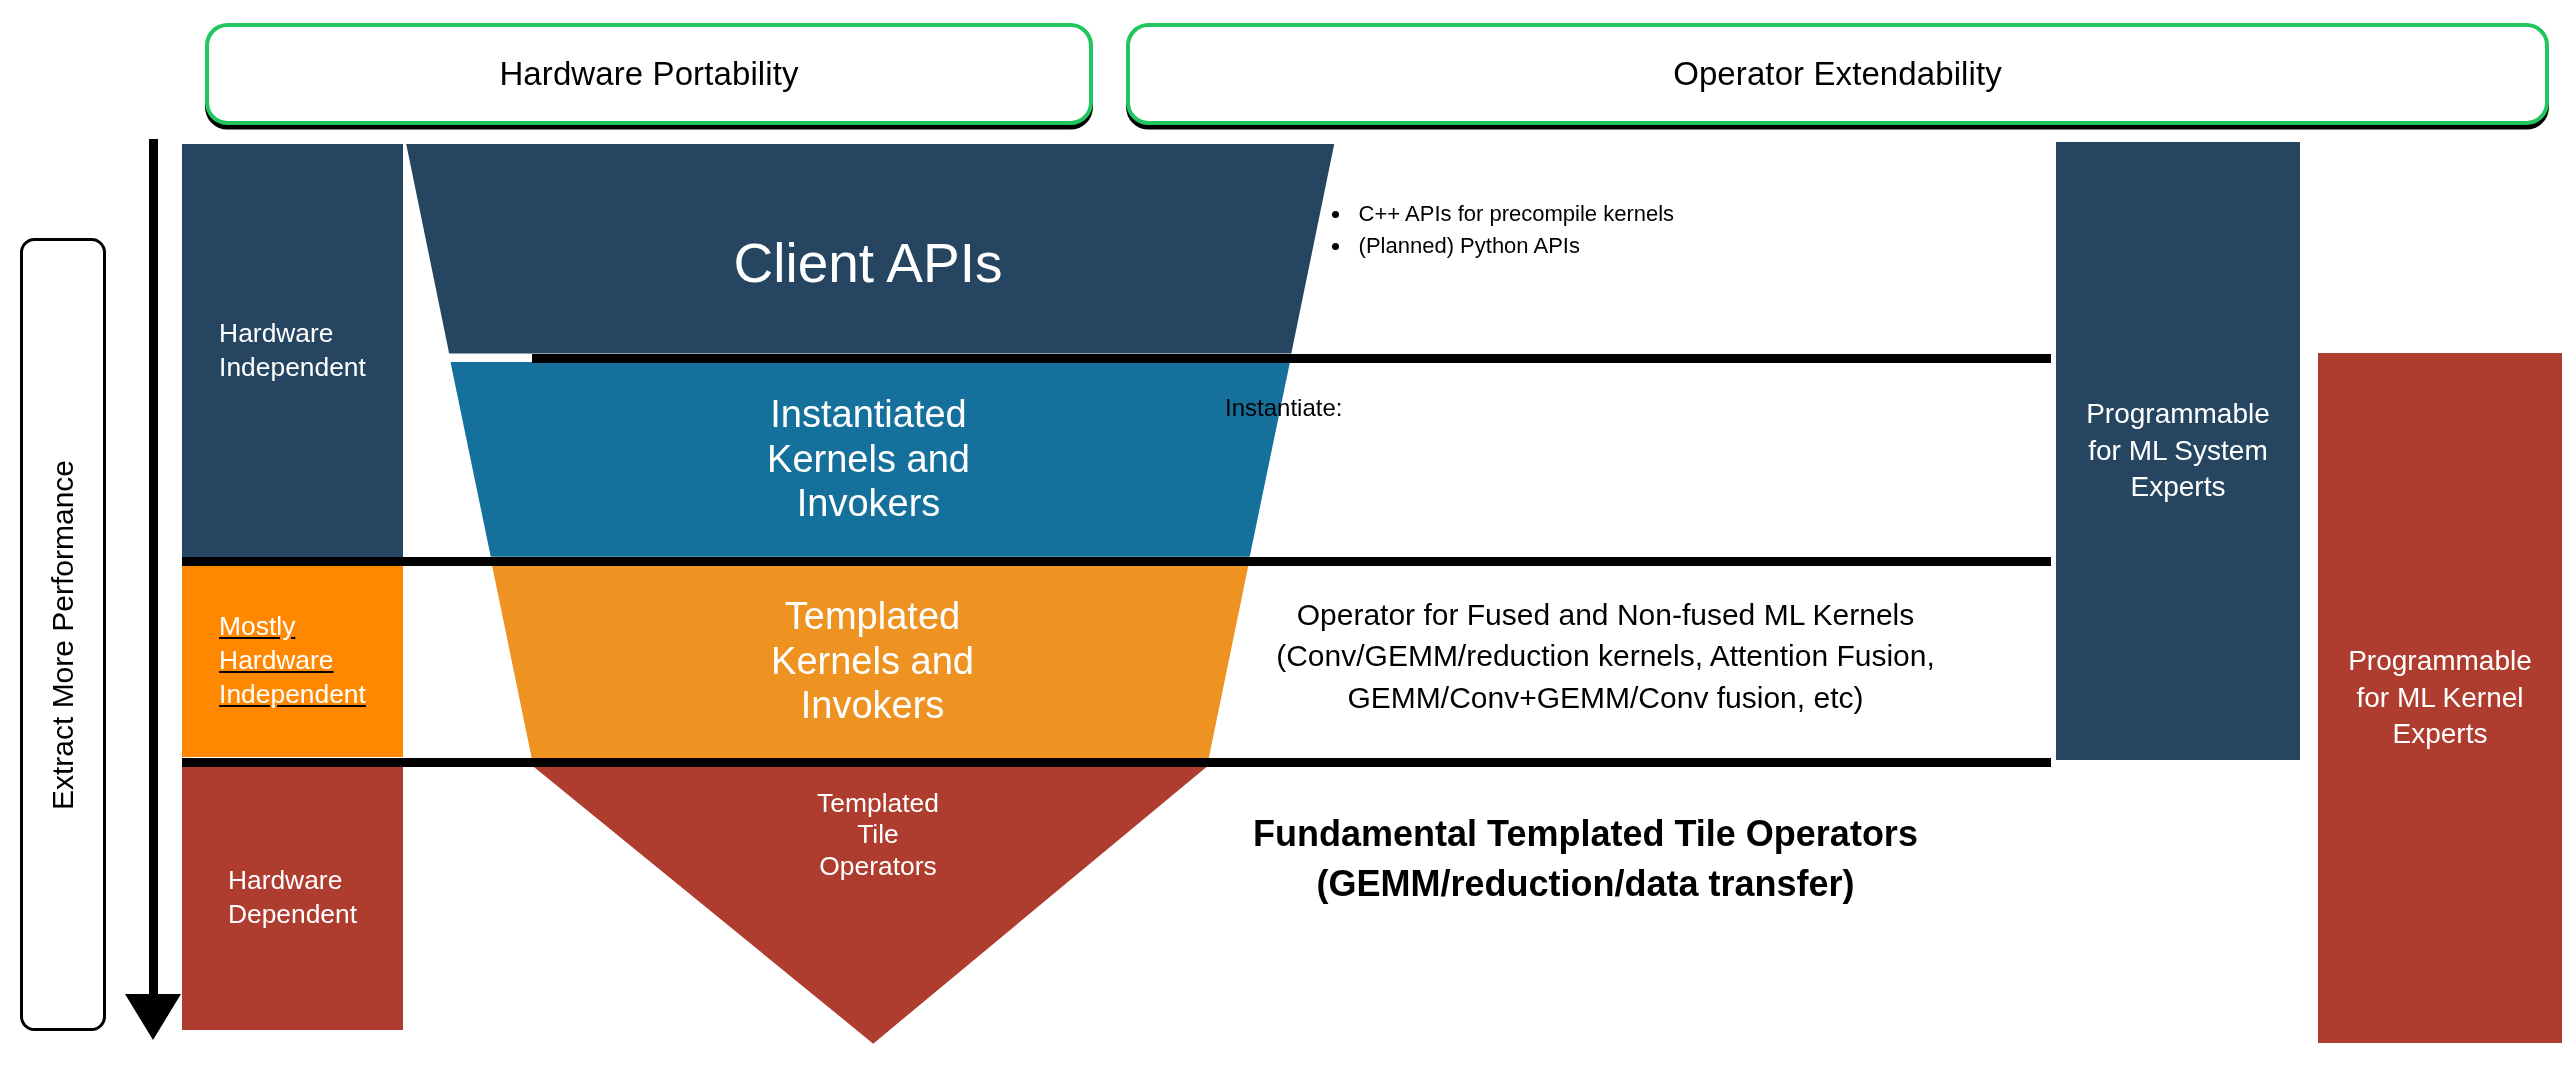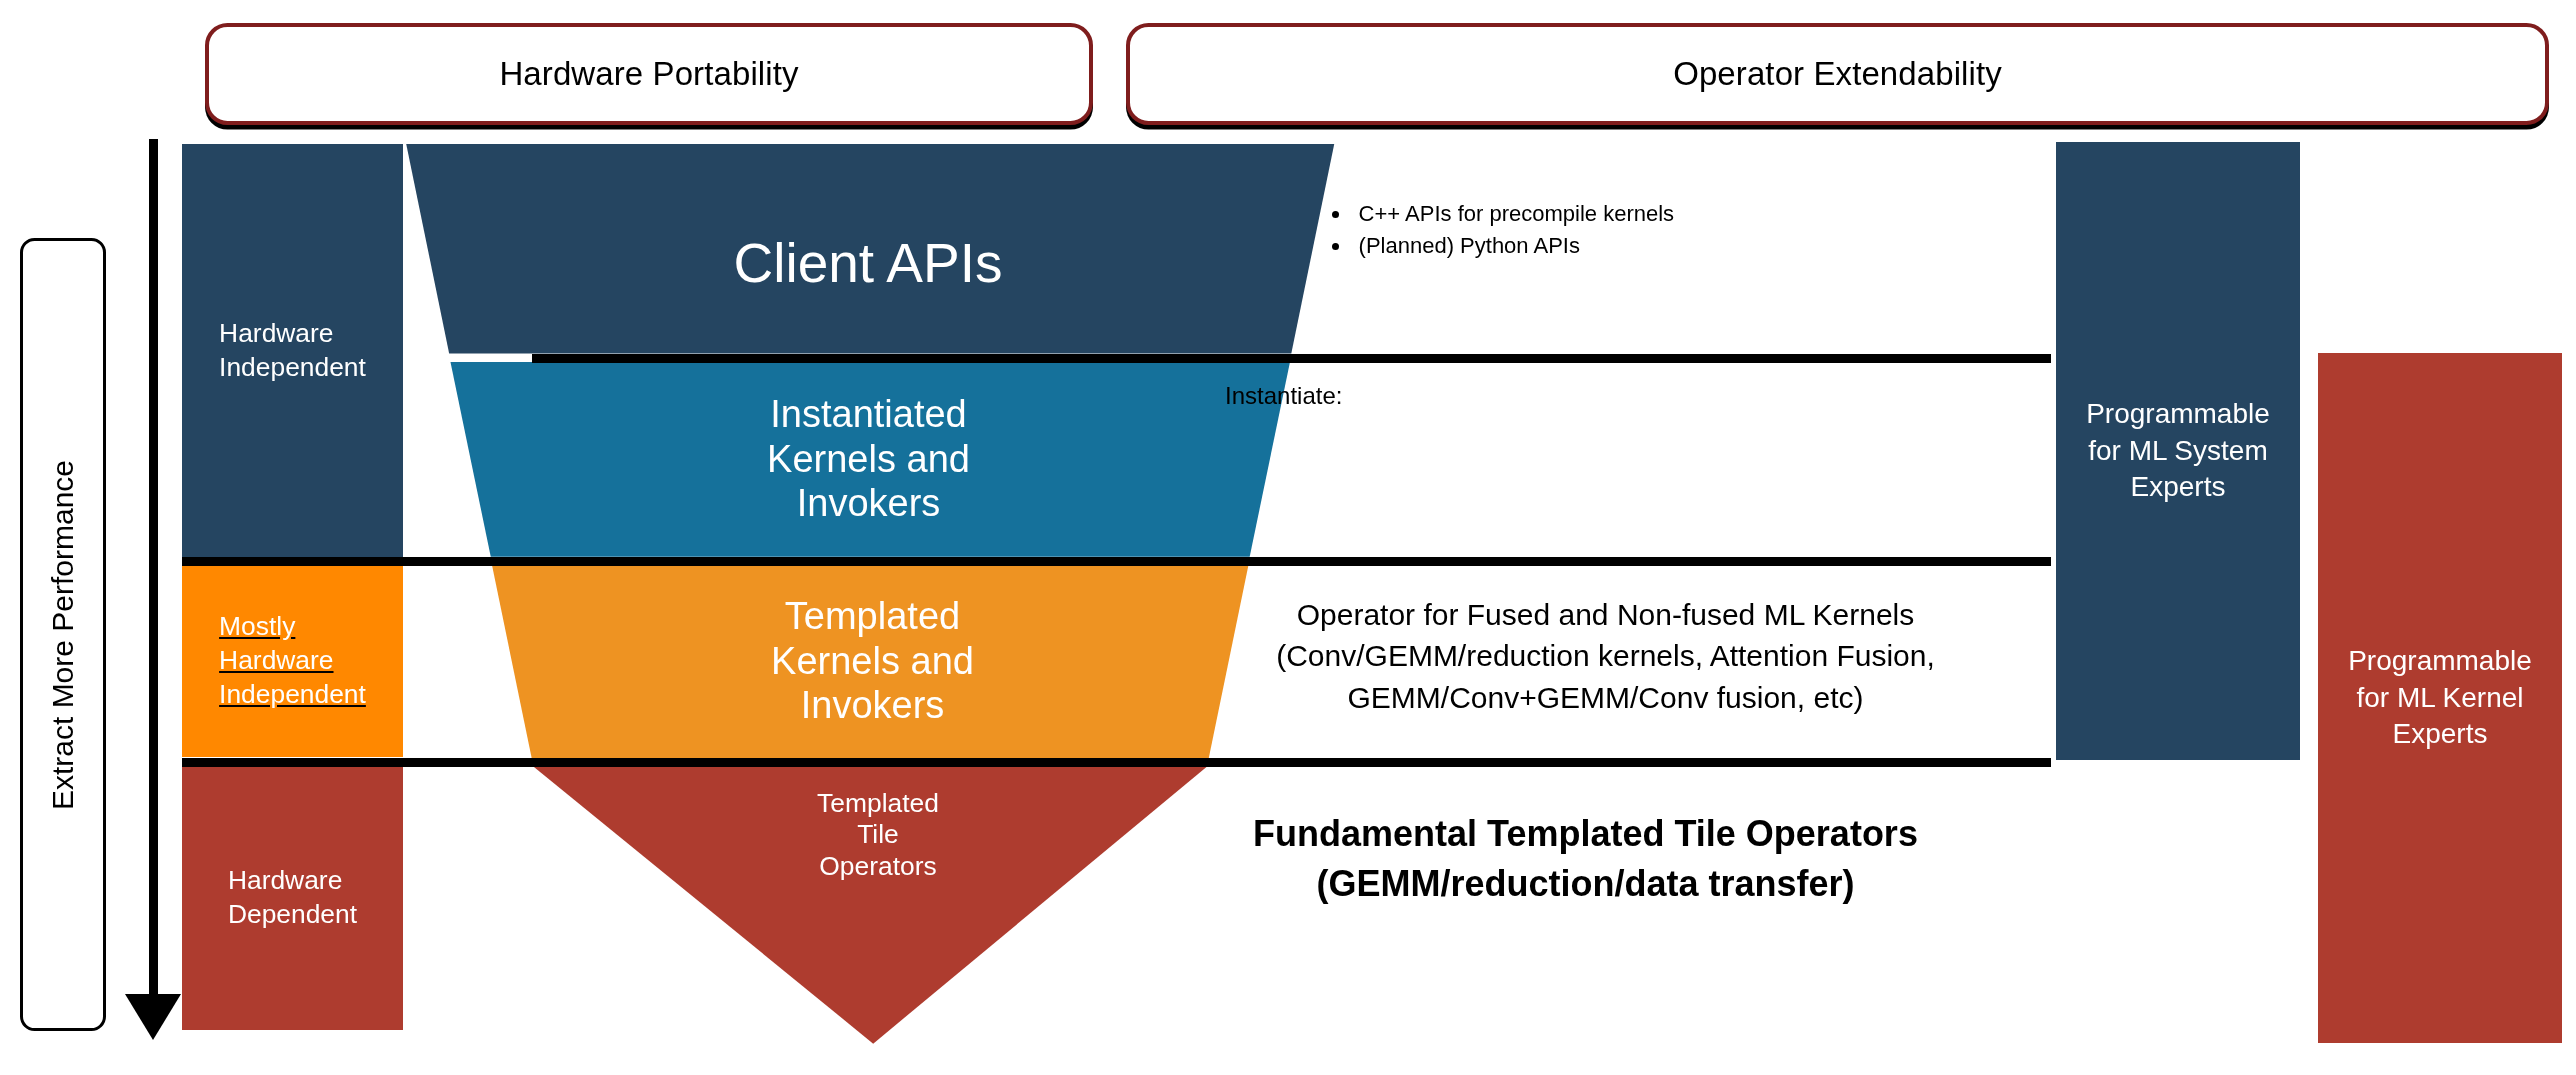--- a/index.html
+++ b/index.html
@@ -3,21 +3,21 @@
 <meta charset="utf-8">
 <style>
   html,body{margin:0;padding:0;background:#ffffff;}
   body{font-family:"Liberation Sans",sans-serif;}
   #stage{position:relative;width:2576px;height:1076px;background:#fff;overflow:hidden;}
 
   
   .pill{
     position:absolute;
     background:#ffffff;
-    border:4px solid #7f1d1d;
+    border:4px solid #22c55e;
     border-radius:22.5px;
     box-sizing:border-box;
     display:flex;align-items:center;justify-content:center;
     box-shadow:0 4.6px 0 0 #000;
   }
   .pill span{
     font-size:33px;color:#000;letter-spacing:0.1px;white-space:nowrap;
   }
 
   
@@ -147,21 +147,21 @@
   <div class="rule" style="left:182px;top:557px;width:1869px;"></div>
   <div class="rule" style="left:182px;top:758px;width:1869px;"></div>
 
   <div class="rtext" style="left:1318px;top:198px;width:713px;">
     <ul class="bl">
       <li>C++ APIs for precompile kernels</li>
       <li>(Planned) Python APIs</li>
     </ul>
   </div>
 
-  <div class="rtext" style="left:1225px;top:380px;width:812px;">
+  <div class="rtext" style="left:1225px;top:392px;width:812px;">
     <p class="lead">Instantiate:</p>
   </div>
 
   <div class="rtext ctext" style="left:1163px;top:594px;width:885px;">
     <div>Operator for Fused and Non-fused ML Kernels</div>
     <div>(Conv/GEMM/reduction kernels, Attention Fusion,</div>
     <div>GEMM/Conv+GEMM/Conv fusion, etc)</div>
   </div>
 
   <div class="rtext ctext big" style="left:1123px;top:809px;width:925px;font-weight:bold;">

